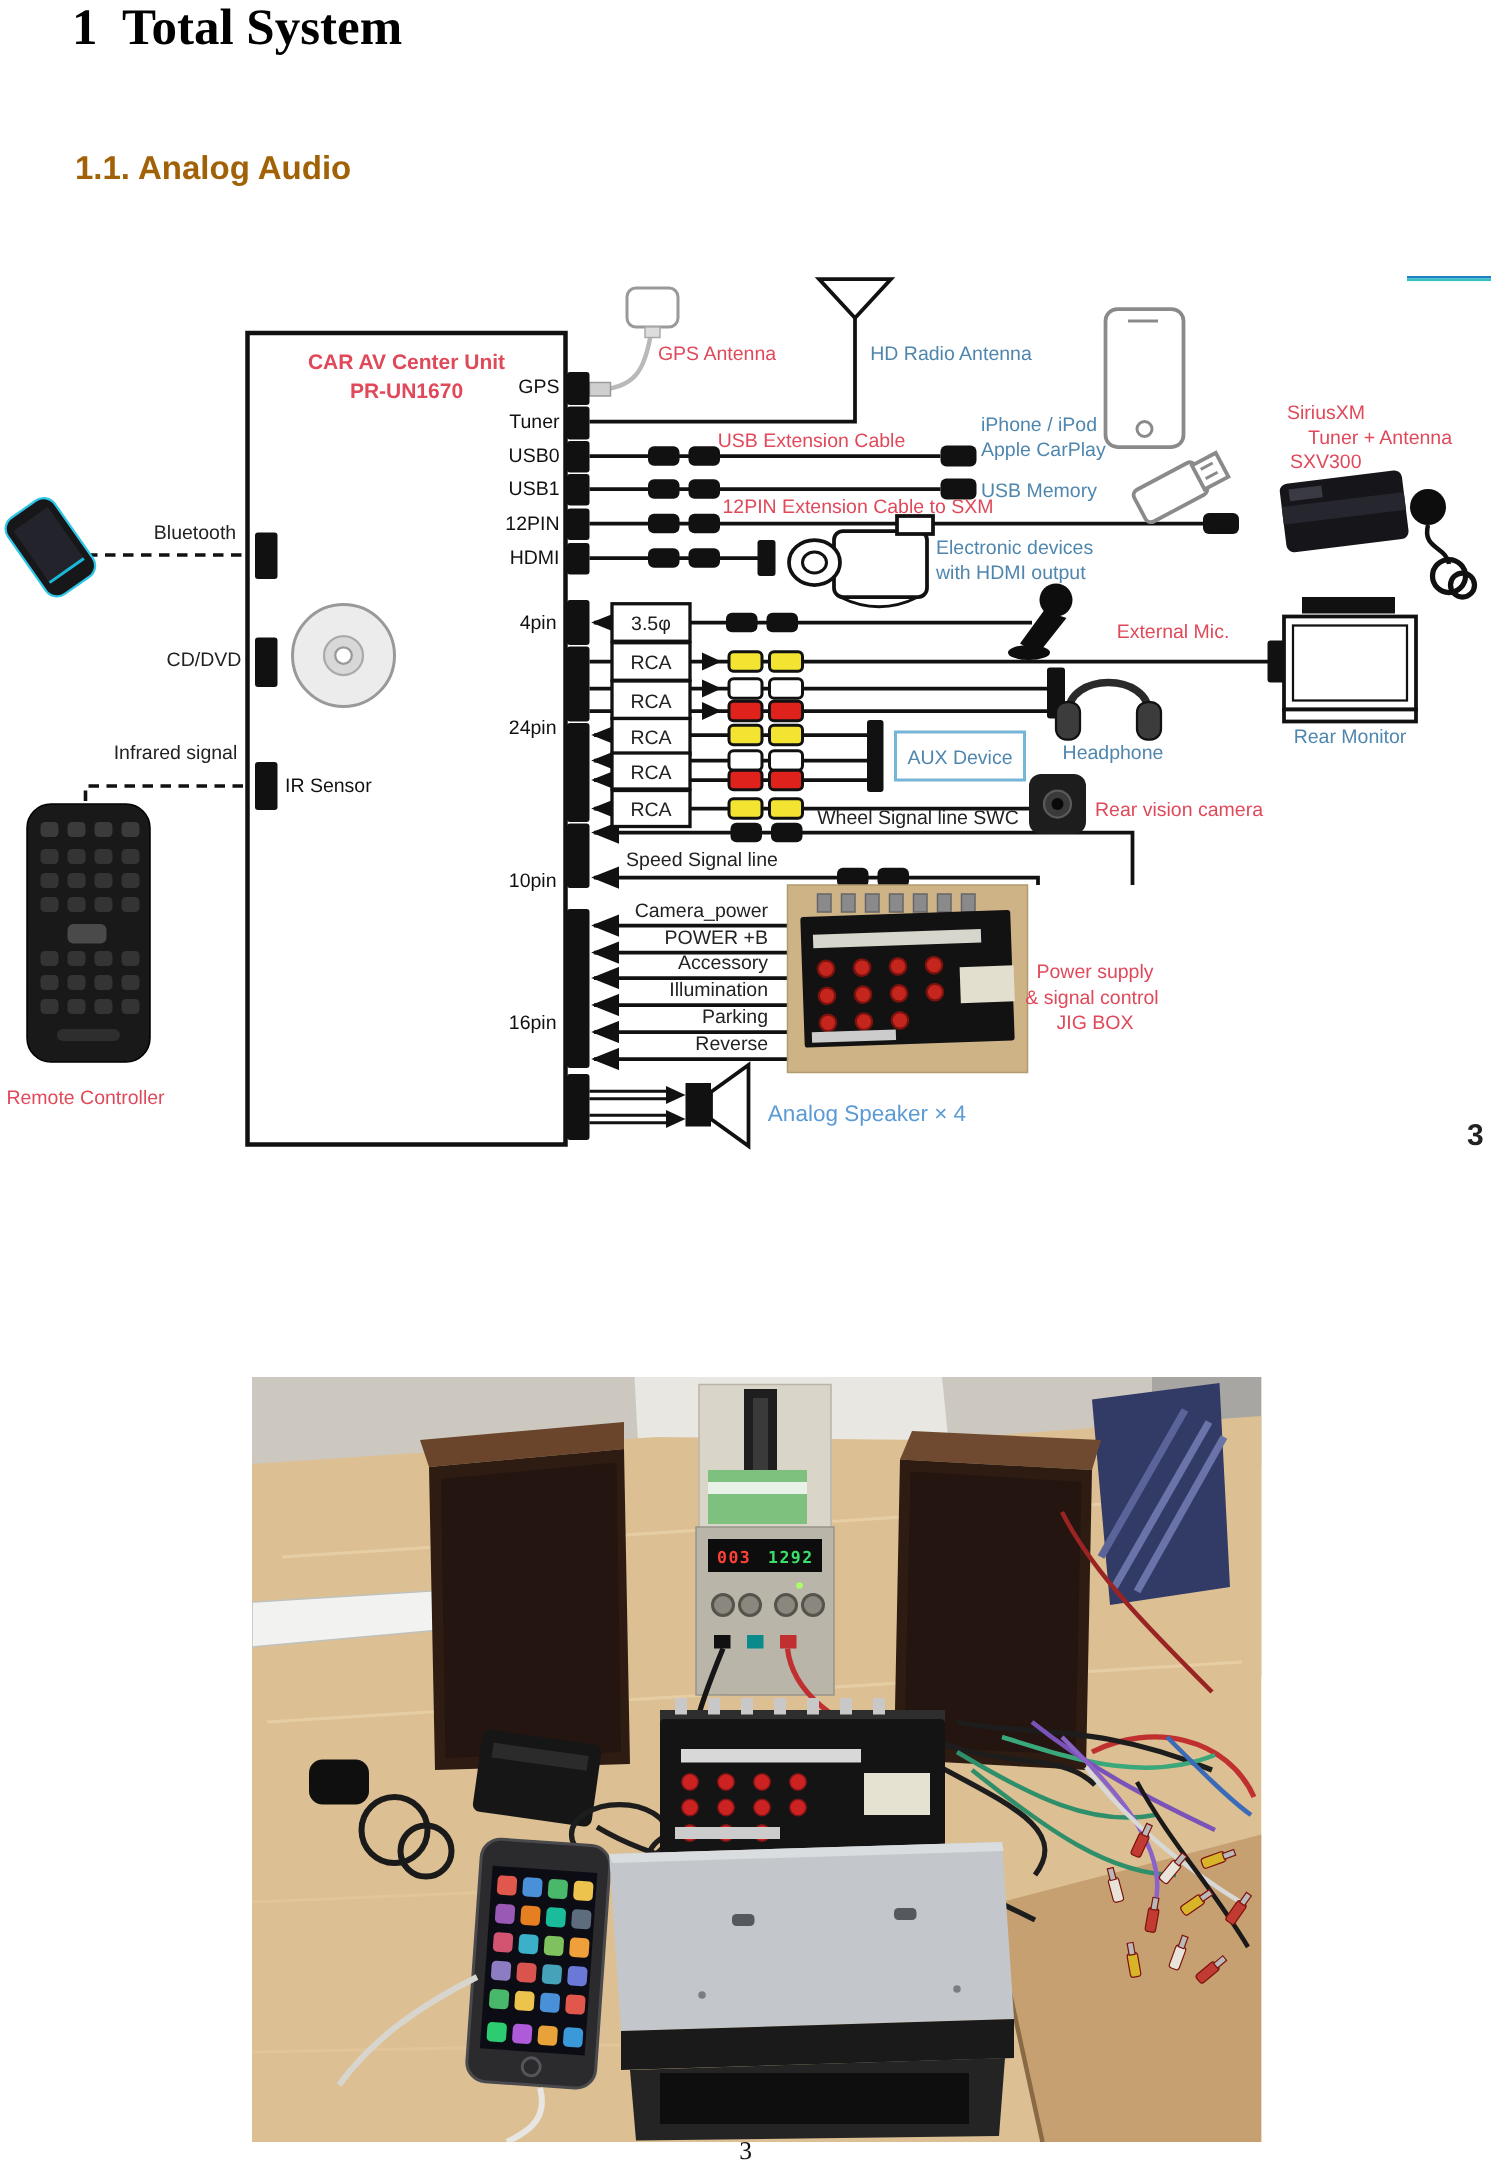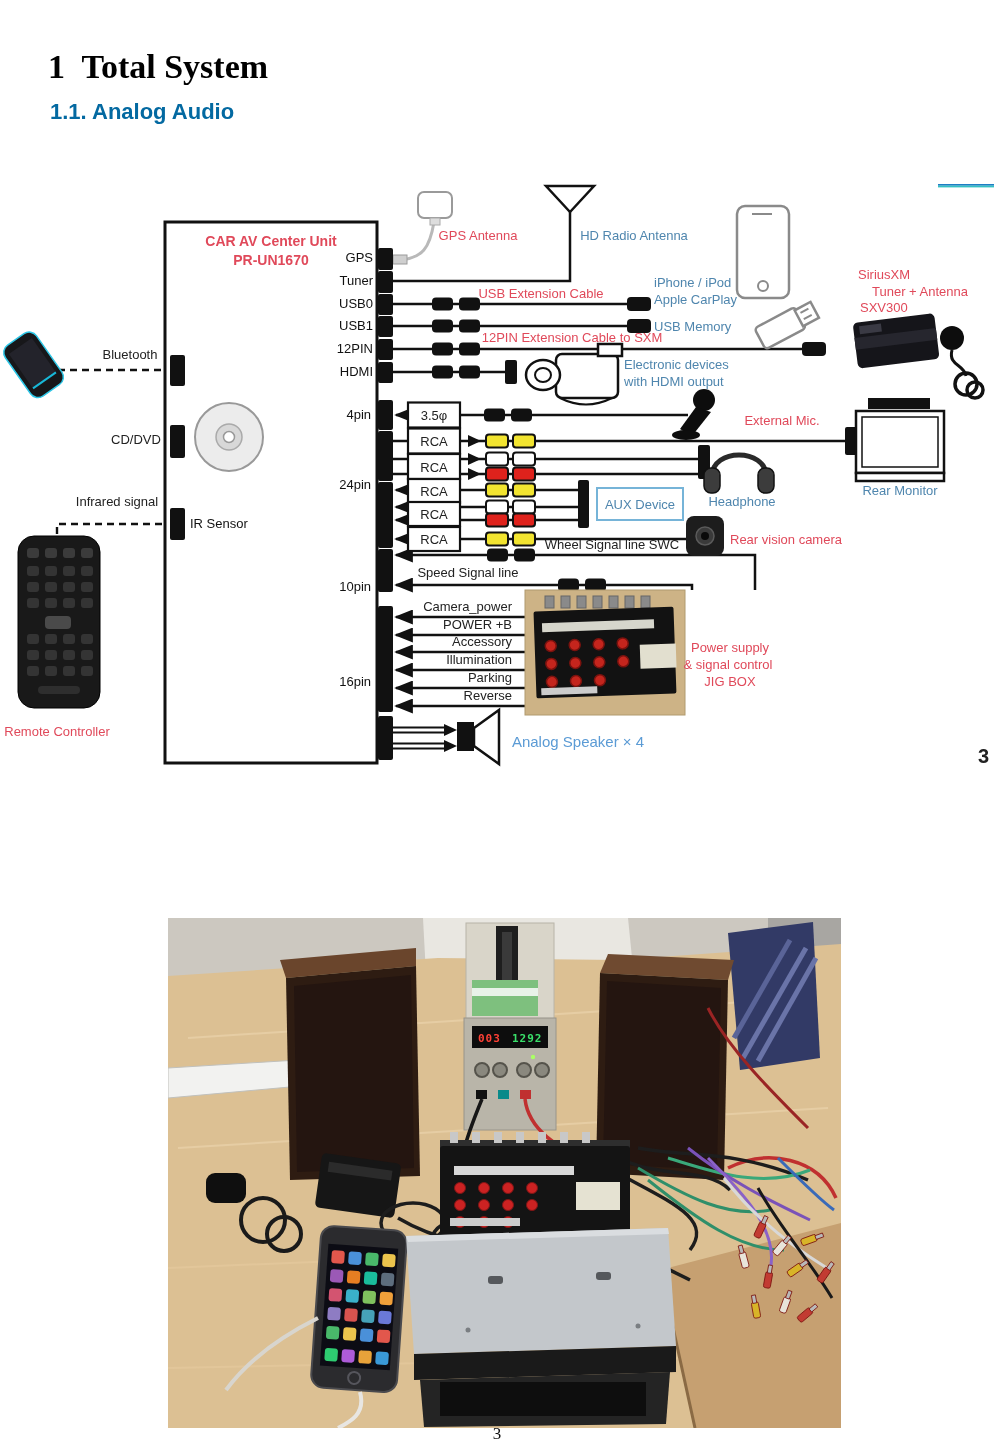--- a/index.html
+++ b/index.html
@@ -1,19 +1,19 @@
 <!DOCTYPE html>
 <html><head>
 <meta charset="utf-8">
 <style>
   html,body{margin:0;padding:0;background:#fff;}
   .sheet{position:relative;width:994px;height:1450px;background:#fff;overflow:hidden;
          font-family:"Liberation Sans",sans-serif;}
-  .h1{position:absolute;left:48px;top:0px;font:bold 34px "Liberation Serif",serif;color:#000;white-space:pre;margin-top:48px;}
-  .h2{position:absolute;font:bold 22px "Liberation Sans",sans-serif;color:#0369a1;white-space:pre;}
+  .h1{position:absolute;left:48px;top:0px;font:bold 34px "Liberation Serif",serif;color:#000;white-space:pre;}
+  .h2{position:absolute;font:bold 22px "Liberation Sans",sans-serif;color:#a16207;white-space:pre;}
   #s11{left:50px;top:99px;}
   #s12{left:50px;top:840px;}
   .fig1{position:absolute;left:0;top:178px;width:994px;height:600px;}
   .fig2{position:absolute;left:168px;top:918px;width:673px;height:510px;}
   .pageno{position:absolute;left:0;right:0;top:1424px;text-align:center;
           font:17px "Liberation Serif",serif;color:#111;}
   
   svg text{font-family:"Liberation Sans",sans-serif;}
   .t13{font-size:13px;}
   .t14{font-size:14px;}

